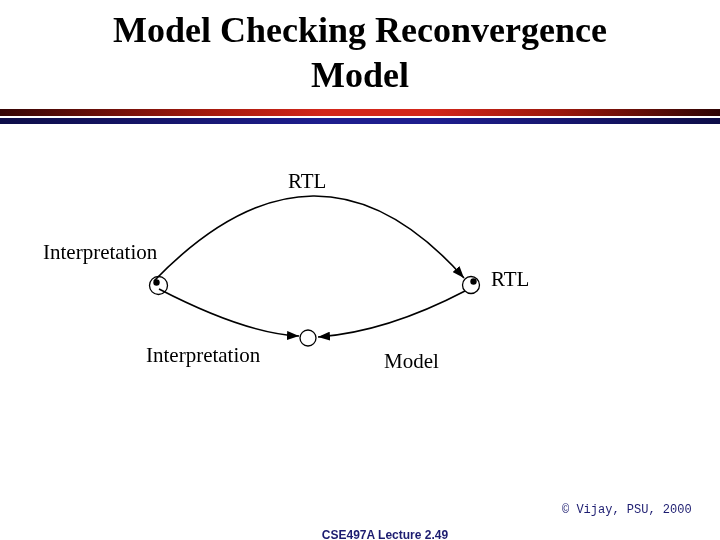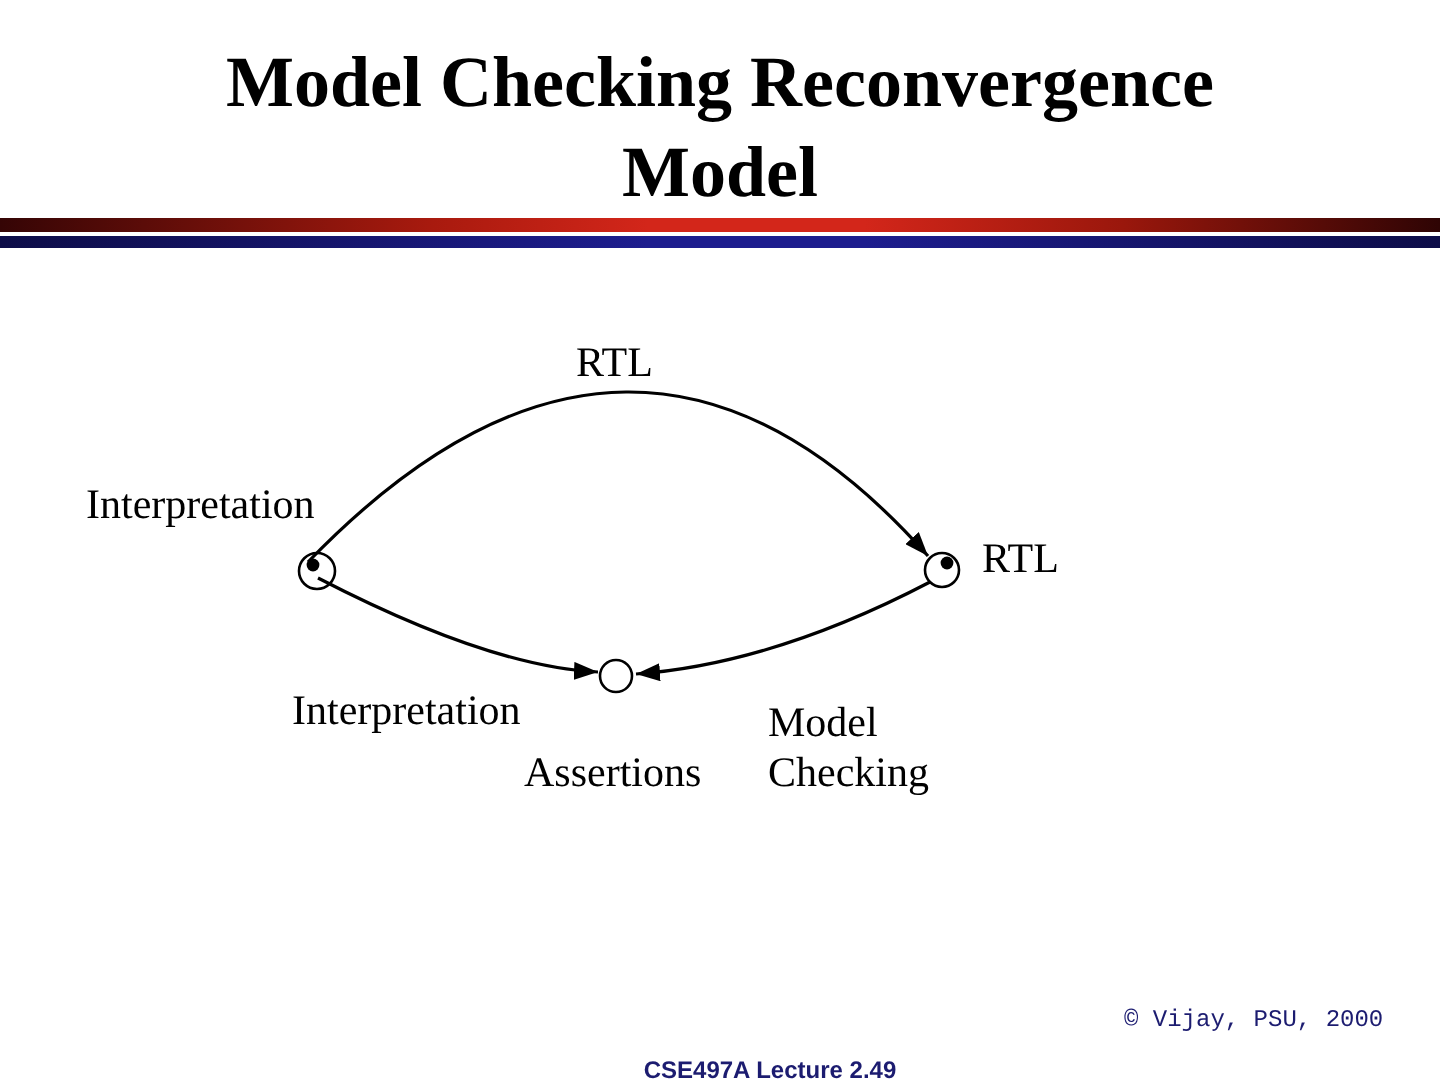--- a/index.html
+++ b/index.html
@@ -17,21 +17,21 @@
   body{
     background:var(--background);
     font-family:"Liberation Serif","DejaVu Serif",serif;
     position:relative;
     overflow:hidden;
   }
   .slide{position:absolute;left:0;top:0;width:720px;height:540px;background:var(--background);}
 
   
   .title{
-    position:absolute;left:0;top:19px;width:720px;
+    position:absolute;left:0;top:8px;width:720px;
     text-align:center;
     font-weight:bold;
     font-size:36px;
     line-height:45px;
     color:var(--title-text);
     letter-spacing:0px;
   }
 
   
   .divider-red{
@@ -54,20 +54,21 @@
   }
 
   
   .diagram-svg{position:absolute;left:0;top:0;width:720px;height:540px;}
   .dlabel{
     position:absolute;
     font-size:21px;
     line-height:24px;
     color:var(--diagram-text);
     white-space:nowrap;
+    text-align:right;
   }
   .label-rtl-top{left:288px;top:169px;}
   .label-specification{left:43px;top:240px;}
   .label-rtl-right{left:491px;top:267px;}
   .label-interpretation{left:102px;top:343px;margin-left:44px;}
   .label-assertions{left:262px;top:374px;}
   .label-model-checking{left:384px;top:349px;line-height:25px;}
   .label-model-checking div{display:block;}
 
   
@@ -116,22 +117,20 @@
     <path d="M465,291 Q386.5,332 318,337" fill="none" stroke="#000000" stroke-width="1.6" marker-end="url(#arrow)"></path>
 
     <circle cx="156.5" cy="282.5" r="3.2" fill="#000000"></circle>
     <circle cx="473.5" cy="281.5" r="3.2" fill="#000000"></circle>
   </svg>
 
   <div class="dlabel label-rtl-top">RTL</div>
   <div class="dlabel label-specification">Interpretation</div>
   <div class="dlabel label-rtl-right">RTL</div>
   <div class="dlabel label-interpretation">Interpretation</div>
-  <div class="dlabel label-assertions">Assertions</div>
   <div class="dlabel label-model-checking">
     <div>Model</div>
-    <div>Checking</div>
   </div>
 
   <div class="footer-lecture">CSE497A Lecture 2.49</div>
   <div class="footer-copyright">© Vijay, PSU, 2000</div>
 
 </div>
 
 </body></html>

